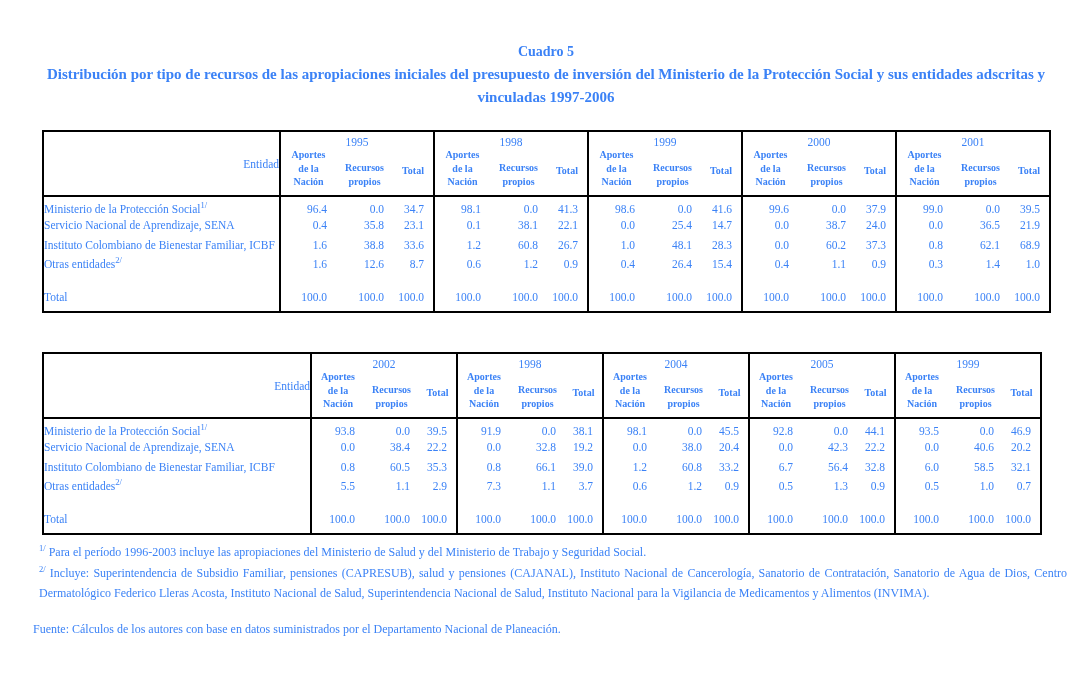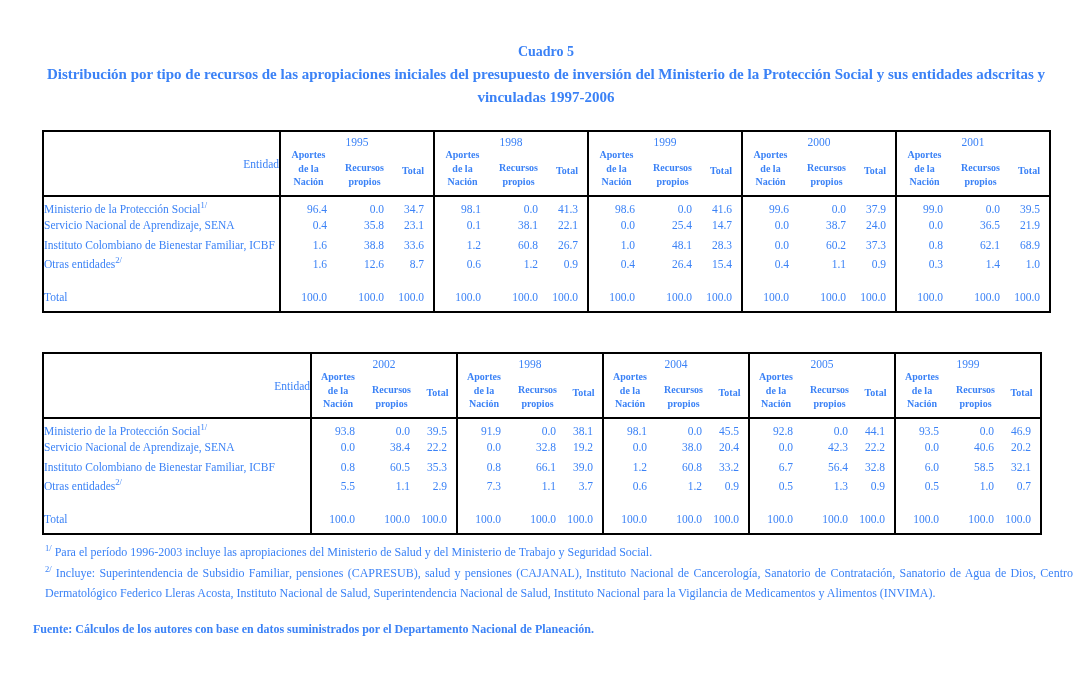--- a/index.html
+++ b/index.html
@@ -38,23 +38,23 @@
   td.num { text-align:right; padding-right:9px; }
   .data-row { height:19.5px; }
   .data-row td { vertical-align:middle; }
   .spacer-row { height:13px; }
   .total-row { height:25px; }
   .total-row td { vertical-align:middle; padding-bottom:4px; }
   .total-label { font-weight:bold; }
   sup { font-size:8.5px; line-height:0; }
 
   
-  .footnotes { position:absolute; top:542px; left:45px; width:1028px; }
+  .footnotes { position:absolute; top:542px; left:39px; width:1028px; }
   .fn { margin:0; font-size:12px; line-height:20.5px; text-align:justify; }
-  .source { position:absolute; top:622px; left:33px; font-size:12px; margin:0;font-weight:bold; }
+  .source { position:absolute; top:622px; left:33px; font-size:12px; margin:0; }
 </style>
 </head>
 <body>
 
 <div class="page">
 
   <div class="title-block">
     <div class="heading">Cuadro 5</div>
     <div class="doc-title">Distribución por tipo de recursos de las apropiaciones iniciales del presupuesto de inversión del Ministerio de la Protección Social y sus entidades adscritas y vinculadas 1997-2006</div>
   </div>

